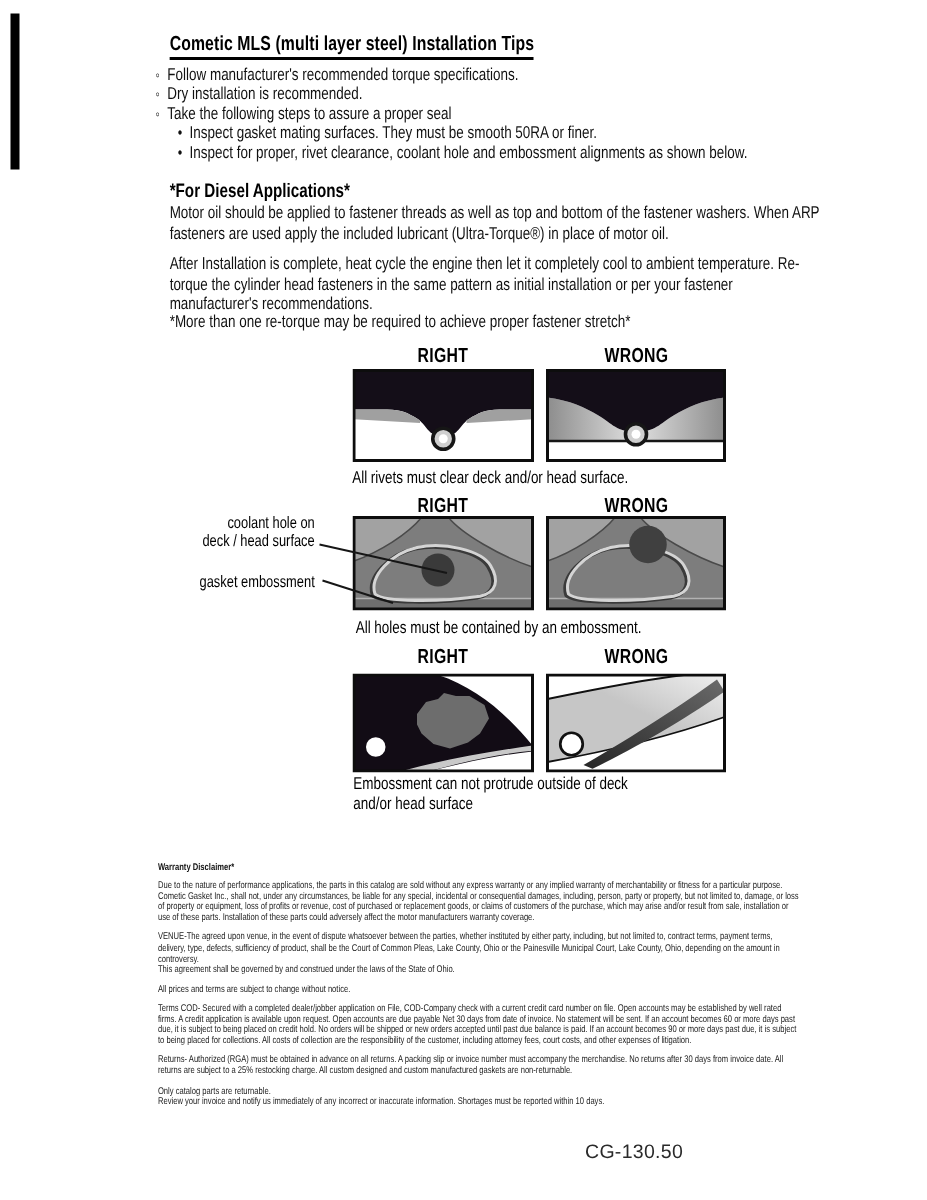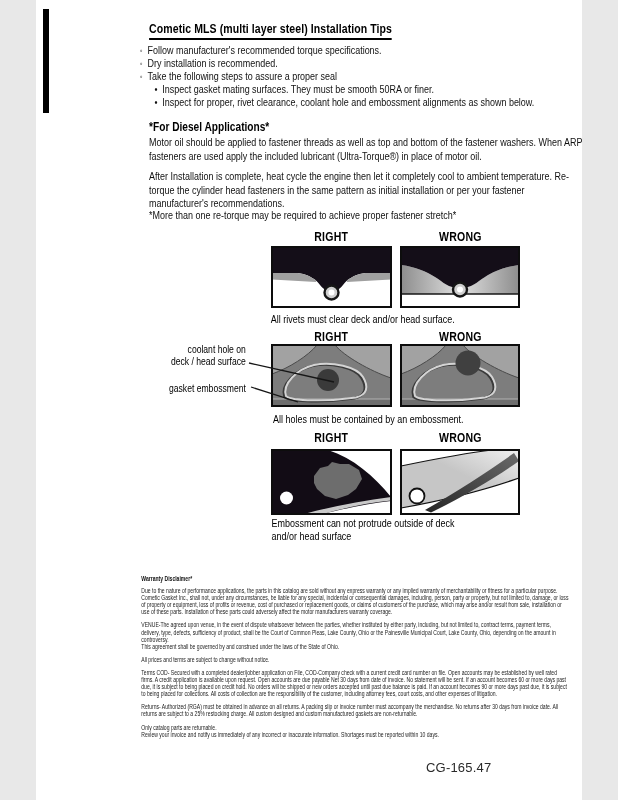--- a/index.html
+++ b/index.html
@@ -1,17 +1,17 @@
 <!DOCTYPE html>
 <html><head>
 <meta charset="utf-8">
 <style>
   html,body { margin:0; padding:0; background:#e8e8e8; }
   .page {
-    position:relative; width:546px; height:800px; background:#ffffff;
+    position:relative; width:618px; height:800px; background:#ffffff;
     margin:0 auto; overflow:hidden;
     font-family:"Liberation Sans", sans-serif; color:#1c1c1c;
   }
   .abs { position:absolute; }
   
   .wrap {
     position:absolute; left:0; top:0; width:793px; height:800px;
     transform:scaleX(0.78); transform-origin:0 0;
   }
   .scanbar { position:absolute; left:7px; top:9px; width:6px; height:104px; background:#000; }
@@ -188,15 +188,15 @@
             <stop offset="1" stop-color="#6a6a6a"></stop>
         </linearGradient>
       </defs>
       <path fill="url(#bandg)" stroke="#111111" stroke-width="1.2" d="M1,17 C35,10 70,3.5 92,1 H119 V29 C85,41 40,52 1,59 Z"></path>
       <path fill="url(#slg)" d="M25,61 C58,42 92,20 114,4 L119,12 C98,27 63,48 31,63.5 Z"></path>
       <circle cx="17" cy="47" r="7.5" fill="#ffffff" stroke="#111111" stroke-width="1.8"></circle>
       <rect x="1" y="1" width="118" height="64" fill="none" stroke="#0d0d0d" stroke-width="2"></rect>
     </svg>
   </div>
 
-  <div class="abs footer" style="left:390px; top:760px;">CG-165.47</div>
+  <div class="abs footer" style="left:390px; top:760px;">CG-130.50</div>
 
 </div>
 
 </body></html>

